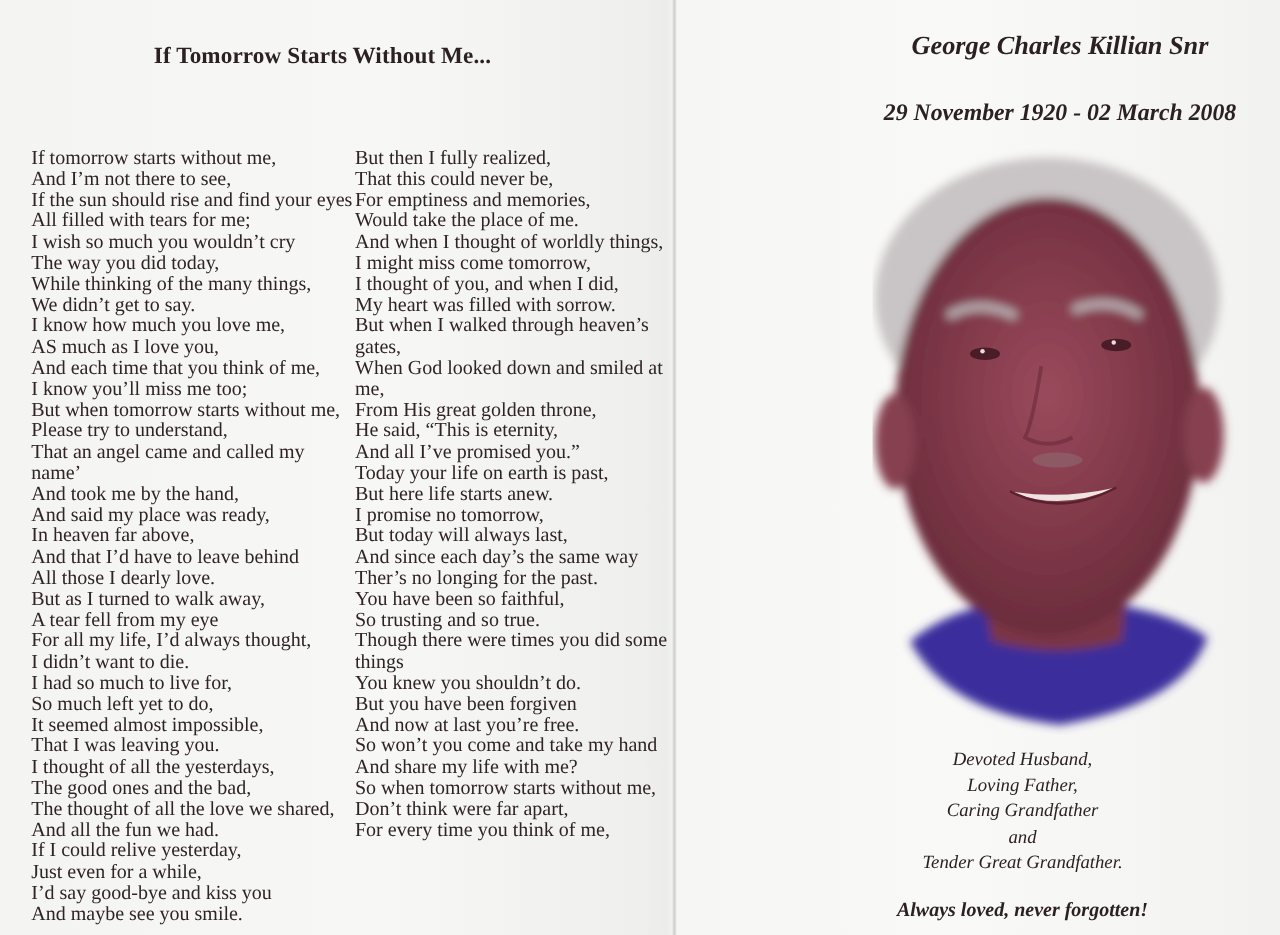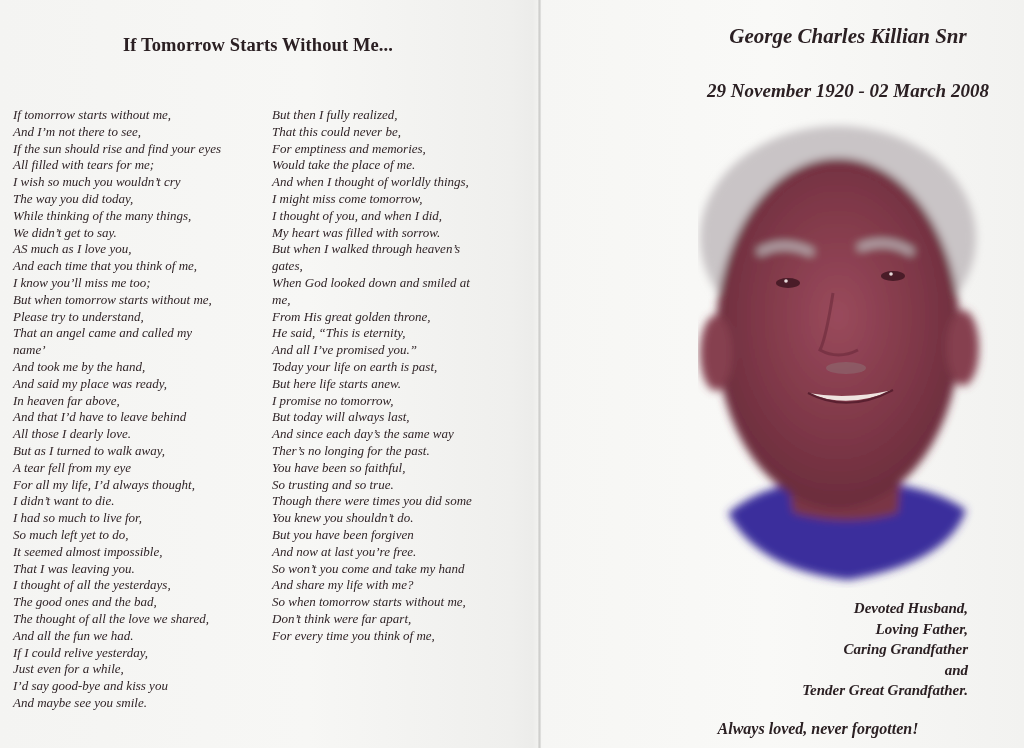--- a/index.html
+++ b/index.html
@@ -41,28 +41,27 @@
       width: 516px;
       text-align: center;
       font-size: 18.5px;
       font-weight: bold;
       color: #2b2023;
       letter-spacing: 0.1px;
     }
     .stanza-col {
       position: absolute;
       top: 107px;
-      margin: 0;
+      margin: 12px;
       padding: 0;
       list-style: none;
-      font-size: 13px;
+      font-size: 16px;
       line-height: 16.8px;
       color: #2f2326;
       white-space: nowrap;
-      font-style: italic;
     }
     .stanza-col.col1 { left: 13px; }
     .stanza-col.col2 { left: 272px; }
     .right-page {
       position: absolute;
       left: 558px;
       top: 0;
       width: 483px;
       height: 526px;
     }
@@ -97,24 +96,24 @@
       height: 470px;
     }
     .tribute {
       position: absolute;
       left: 110px;
       top: 598px;
       width: 300px;
       margin: 0;
       padding: 0;
       list-style: none;
-      text-align: right;
+      text-align: center;
       font-size: 15px;
       line-height: 20.5px;
-      font-weight: bold;
+      font-weight: normal;
       font-style: italic;
       color: #2b2023;
     }
     .closing {
       position: absolute;
       left: 100px;
       top: 720px;
       width: 320px;
       text-align: center;
       font-size: 16px;
@@ -132,20 +131,21 @@
     <div class="poem-title">If Tomorrow Starts Without Me...</div>
     <ul class="stanza-col col1" id="col1">
         <li>If tomorrow starts without me,</li>
         <li>And I’m not there to see,</li>
         <li>If the sun should rise and find your eyes</li>
         <li>All filled with tears for me;</li>
         <li>I wish so much you wouldn’t cry</li>
         <li>The way you did today,</li>
         <li>While thinking of the many things,</li>
         <li>We didn’t get to say.</li>
+        <li>I know how much you love me,</li>
         <li>AS much as I love you,</li>
         <li>And each time that you think of me,</li>
         <li>I know you’ll miss me too;</li>
         <li>But when tomorrow starts without me,</li>
         <li>Please try to understand,</li>
         <li>That an angel came and called my</li>
         <li>name’</li>
         <li>And took me by the hand,</li>
         <li>And said my place was ready,</li>
         <li>In heaven far above,</li>
@@ -186,20 +186,21 @@
         <li>And all I’ve promised you.”</li>
         <li>Today your life on earth is past,</li>
         <li>But here life starts anew.</li>
         <li>I promise no tomorrow,</li>
         <li>But today will always last,</li>
         <li>And since each day’s the same way</li>
         <li>Ther’s no longing for the past.</li>
         <li>You have been so faithful,</li>
         <li>So trusting and so true.</li>
         <li>Though there were times you did some</li>
+        <li>things</li>
         <li>You knew you shouldn’t do.</li>
         <li>But you have been forgiven</li>
         <li>And now at last you’re free.</li>
         <li>So won’t you come and take my hand</li>
         <li>And share my life with me?</li>
         <li>So when tomorrow starts without me,</li>
         <li>Don’t think were far apart,</li>
         <li>For every time you think of me,</li>
       </ul>
   </div>

